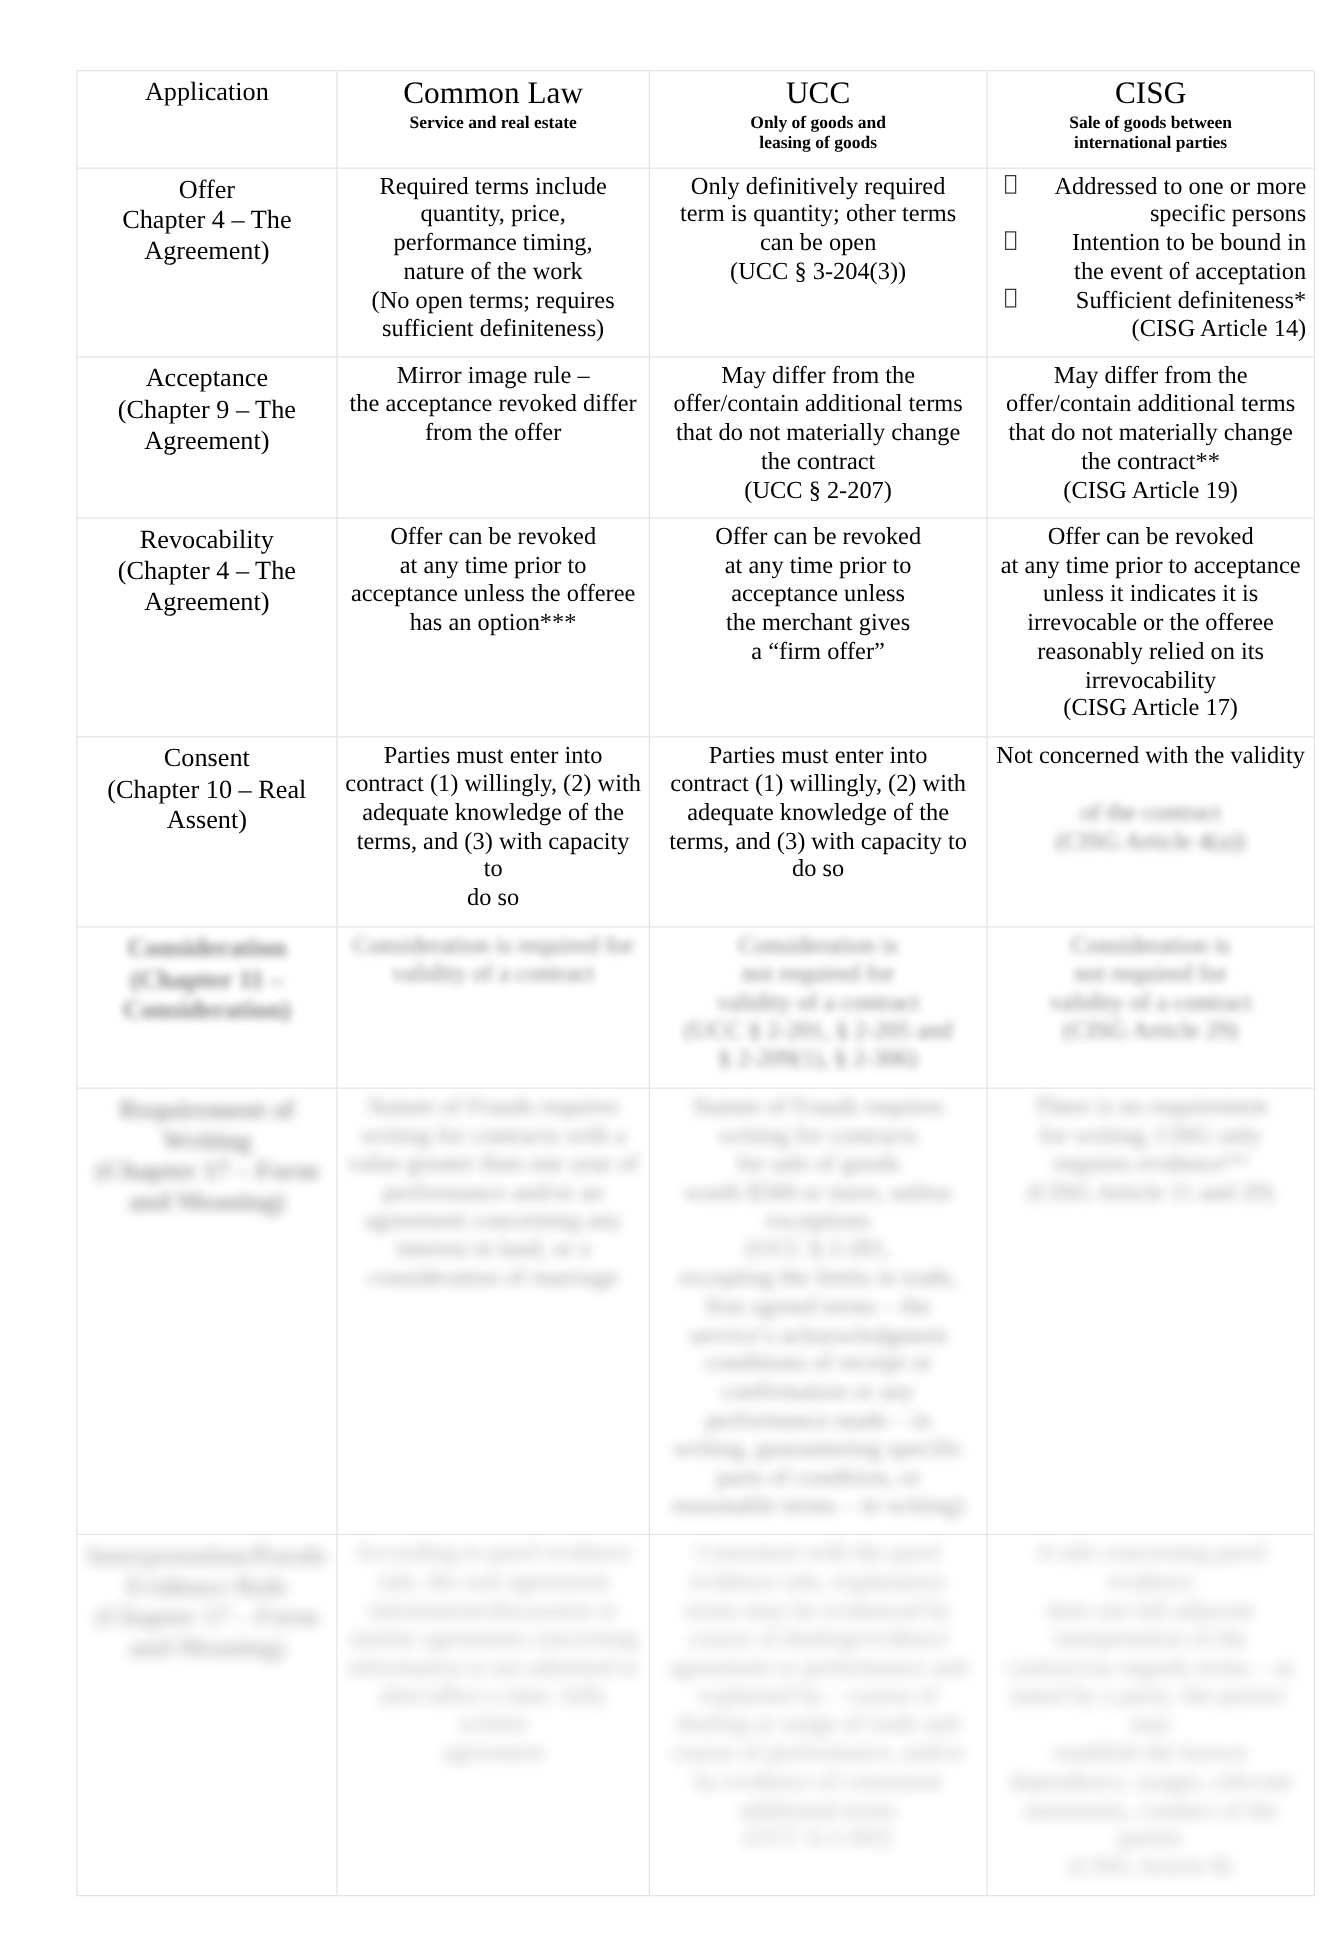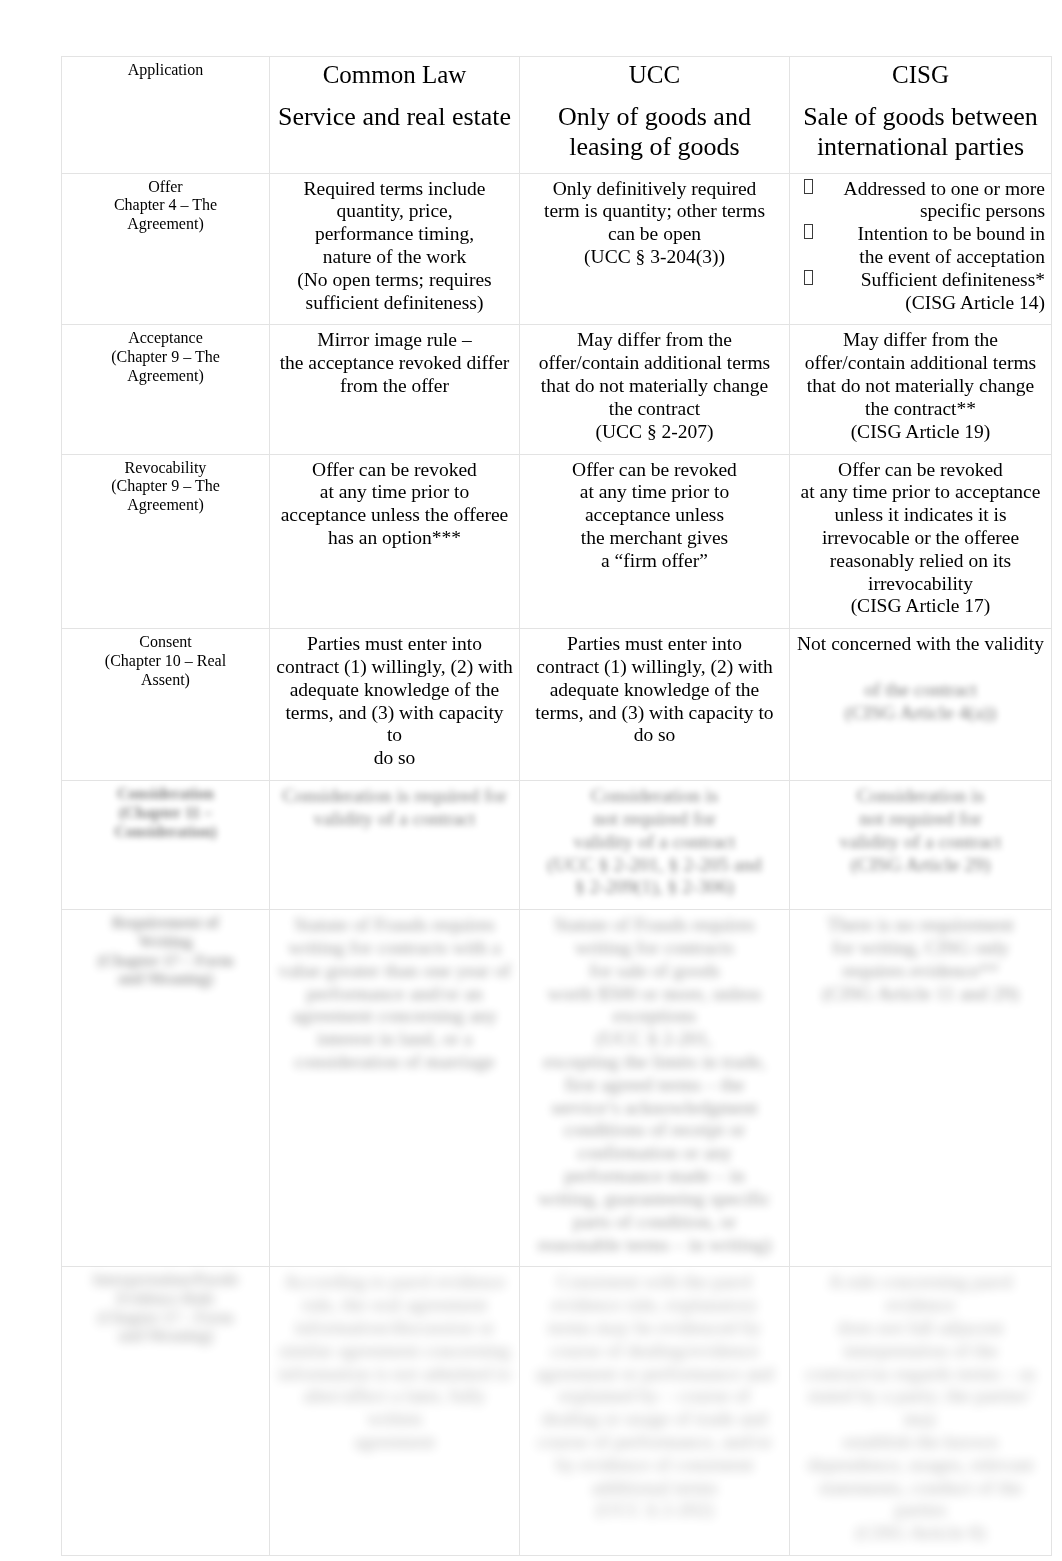--- a/index.html
+++ b/index.html
@@ -48,31 +48,32 @@
   
   col.c-label { width: 208px; }
   col.c-cl    { width: 250px; }
   col.c-ucc   { width: 270px; }
   col.c-cisg  { width: 262px; }
 
   .hdr-title {
     font-size: 25px;
     line-height: 1.15;
     display: block;
-    margin-bottom: 12px;
+    margin-bottom: 1px;
   }
   .hdr-sub {
     display: block;
-    font-size: 26px;
+    font-size: 14px;
     line-height: 1.17;
+    font-weight: bold;
   }
 
   .row-label {
     display: block;
-    font-size: 16px;
+    font-size: 21px;
     line-height: 1.17;
   }
 
   
   td.label-cell {
     vertical-align: middle;
     padding-top: 6px;
     padding-bottom: 6px;
   }
   td.mid {
@@ -205,21 +206,21 @@
 offer/contain additional terms
 that do not materially change
 the contract**
 (CISG Article 19)</span>
           </td>
         </tr>
 
         <tr>
           <td class="label-cell">
             <span class="row-label cell-text">Revocability
-(Chapter 9 – The
+(Chapter 4 – The
 Agreement)</span>
           </td>
           <td class="mid">
             <span class="cell-text">Offer can be revoked
 at any time prior to
 acceptance unless the offeree
 has an option***</span>
           </td>
           <td class="mid">
             <span class="cell-text">Offer can be revoked

